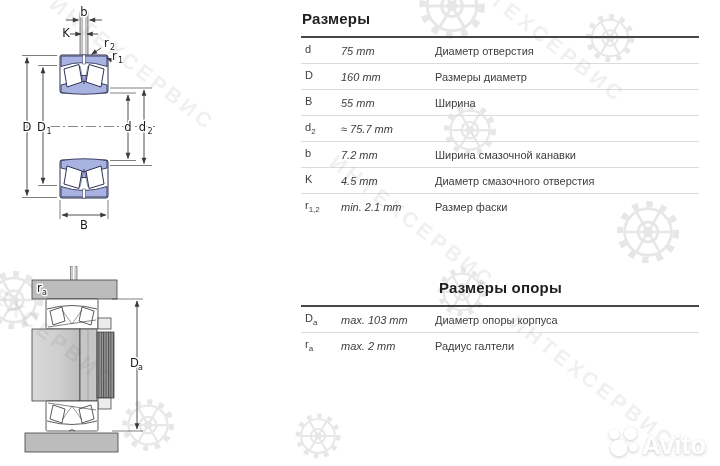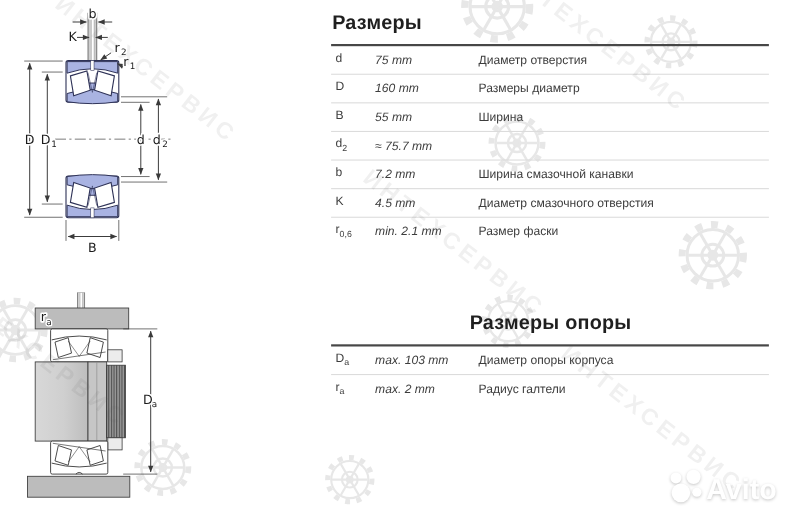--- a/index.html
+++ b/index.html
@@ -23,21 +23,21 @@
   .dsub { font:8px "DejaVu Sans",sans-serif; fill:#1b1b1b;
           paint-order:stroke; stroke:#ffffff; stroke-width:2.5px; stroke-linejoin:round; }
   .dim  { stroke:#3a3a3a; stroke-width:0.9; fill:none; }
   .ext  { stroke:#3a3a3a; stroke-width:0.65; fill:none; }
   .outl { stroke:#2e3257; stroke-width:1; fill:#ffffff; }
   .ring { stroke:#2e3257; stroke-width:0.9; fill:#a9b3e2; }
   .cage { stroke:#2e3257; stroke-width:0.5; fill:none; }
   .g2   { stroke:#3f3f3f; stroke-width:0.8; }
   
   .panel { position:absolute; left:301px; top:10px; width:398px; z-index:2; }
-  .section-title { font-size:18px; font-weight:600; color:#1f1f1f;
+  .section-title { font-size:15px; font-weight:600; color:#1f1f1f;
                    margin:0 0 9px 1px; letter-spacing:0.2px; }
   .section-title.second { margin-top:60px;text-align:center; }
   .tbl { width:100%; }
   .trow { display:flex; align-items:center; height:25px;
           border-top:1px solid #dcdcdc; font-size:11px; color:#3d3d3d; }
   .trow.first { border-top:2px solid #474747; }
   .sym  { width:40px; padding-left:4px; box-sizing:border-box; }
   .sym sub { font-size:8px; }
   .val  { width:94px;font-style:italic; }
   .desc { flex:1; }
@@ -267,21 +267,21 @@
         <span class="sym"><span>b</span><sub></sub></span>
         <span class="val">7.2 mm</span>
         <span class="desc">Ширина смазочной канавки</span>
       </div>
       <div class="trow">
         <span class="sym"><span>K</span><sub></sub></span>
         <span class="val">4.5 mm</span>
         <span class="desc">Диаметр смазочного отверстия</span>
       </div>
       <div class="trow">
-        <span class="sym"><span>r</span><sub>0,6</sub></span>
+        <span class="sym"><span>r</span><sub>1,2</sub></span>
         <span class="val">min. 2.1 mm</span>
         <span class="desc">Размер фаски</span>
       </div>
     </div>
 
     <h2 class="section-title second">Размеры опоры</h2>
 
     <div class="tbl">
       <div class="trow first">
         <span class="sym"><span>D</span><sub>a</sub></span>

